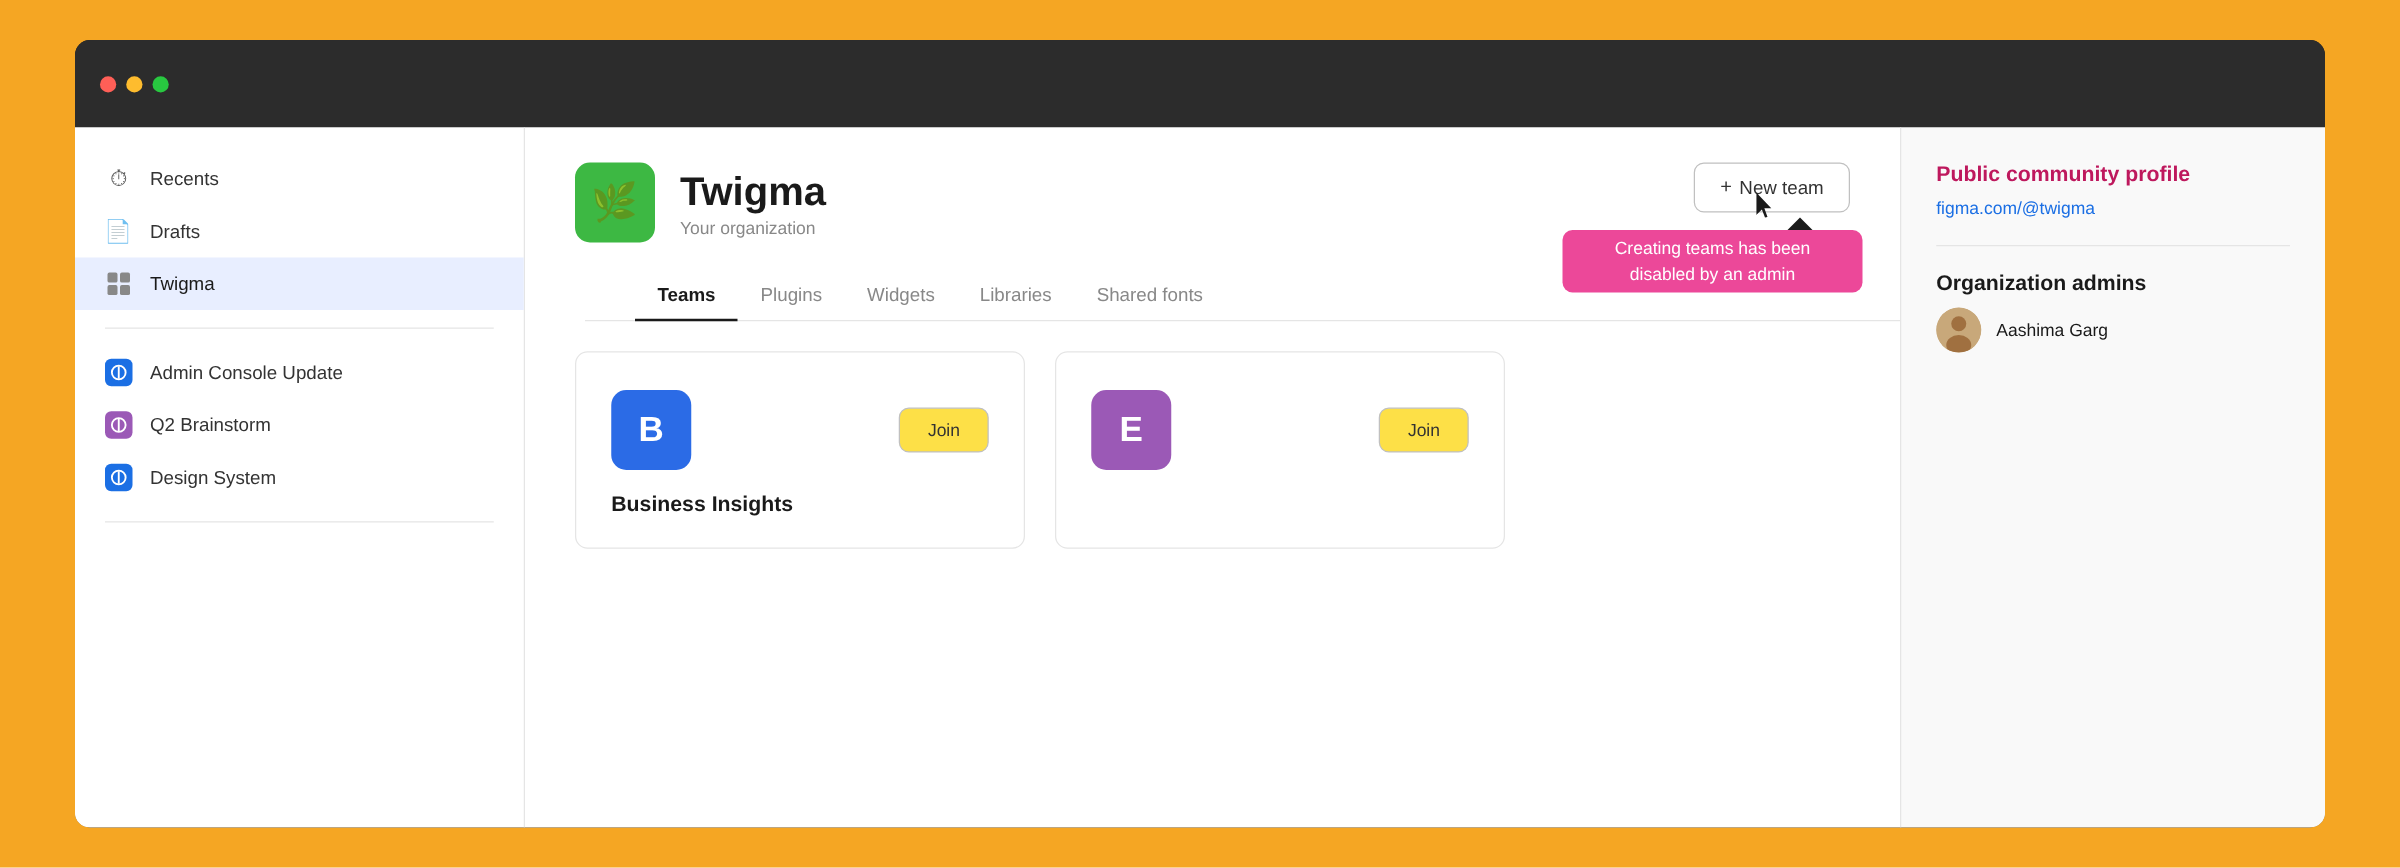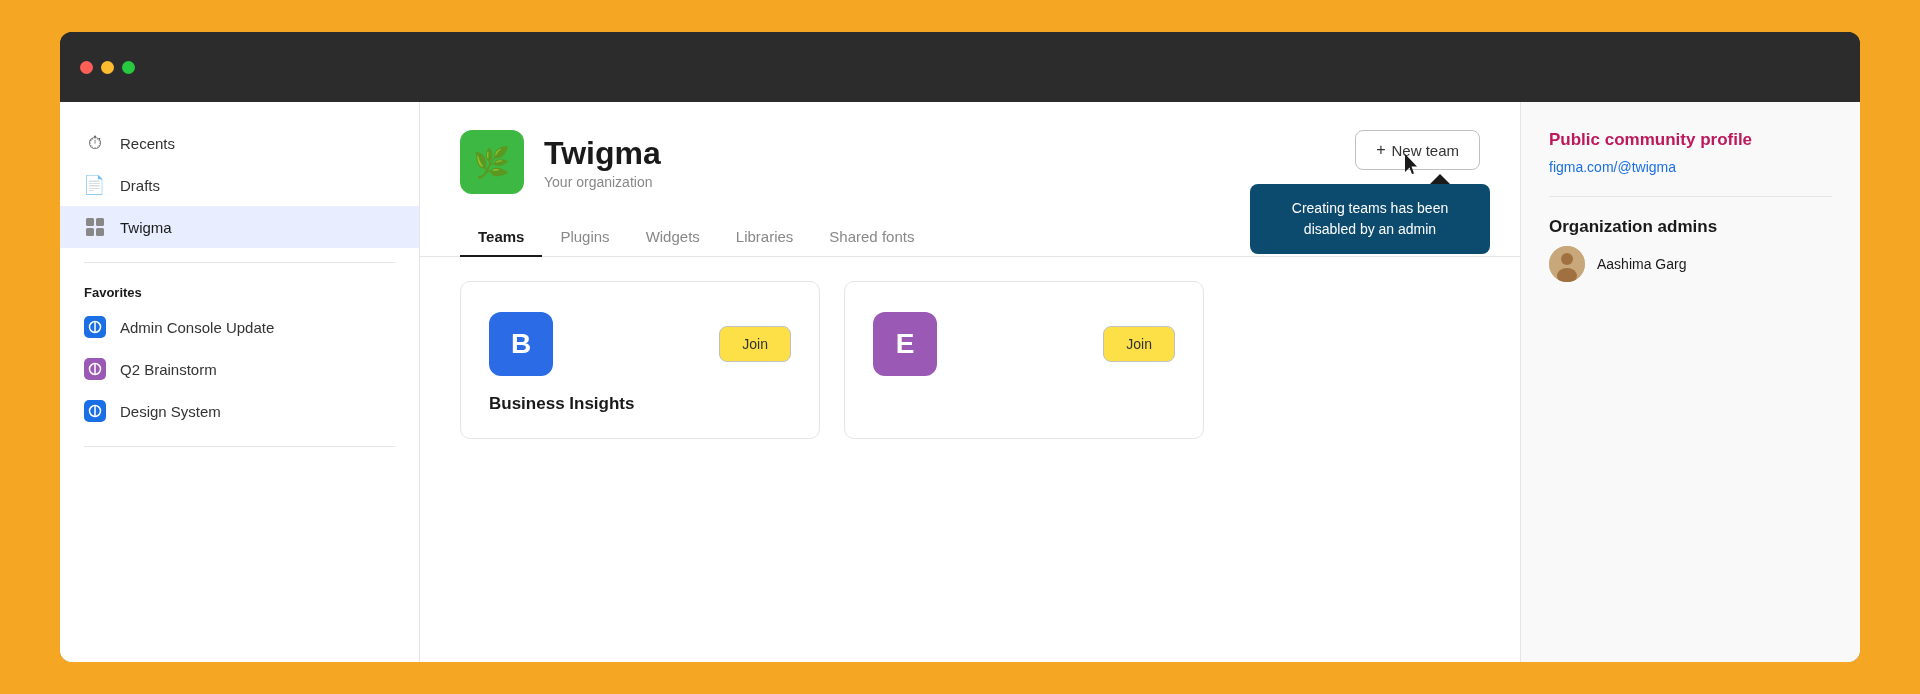--- a/index.html
+++ b/index.html
@@ -148,36 +148,37 @@
     }
     .tooltip-arrow {
       width: 0; height: 0;
       border-left: 10px solid transparent;
       border-right: 10px solid transparent;
       border-bottom: 10px solid #1a1a1a;
       margin-left: auto;
       margin-right: 40px;
     }
     .tooltip-box {
-      background: #0c4a6e;
+      background: #ec4899;
       color: #fff;
       border-radius: 8px;
-      padding: 14px 20px;
+      padding: 4px 20px;
       font-size: 14px;
       text-align: center;
       line-height: 1.5;
       max-width: 240px;
     }
     
     .tabs-bar {
       padding: 0 40px;
       margin-top: 24px;
       border-bottom: 1px solid #e5e5e5;
       display: flex;
       gap: 0;
+      margin-left: 48px;
     }
     .tab {
       padding: 10px 18px;
       font-size: 15px;
       color: #888;
       cursor: pointer;
       border-bottom: 2px solid transparent;
       margin-bottom: -1px;
       font-weight: 400;
     }
@@ -319,21 +320,20 @@
             <rect x="11" y="1" width="8" height="8" rx="1.5" fill="#888"></rect>
             <rect x="1" y="11" width="8" height="8" rx="1.5" fill="#888"></rect>
             <rect x="11" y="11" width="8" height="8" rx="1.5" fill="#888"></rect>
           </svg>
         </span>
         <span>Twigma</span>
       </div>
 
       <hr class="sidebar-divider">
 
-      <div class="sidebar-section-title">Favorites</div>
 
       <div class="sidebar-item">
         <div class="fav-icon fav-blue">
           <svg width="14" height="14" viewBox="0 0 14 14" fill="none">
             <circle cx="7" cy="7" r="5.5" stroke="white" stroke-width="1.5"></circle>
             <line x1="7" y1="2" x2="7" y2="12" stroke="white" stroke-width="1.5"></line>
           </svg>
         </div>
         <span>Admin Console Update</span>
       </div>

